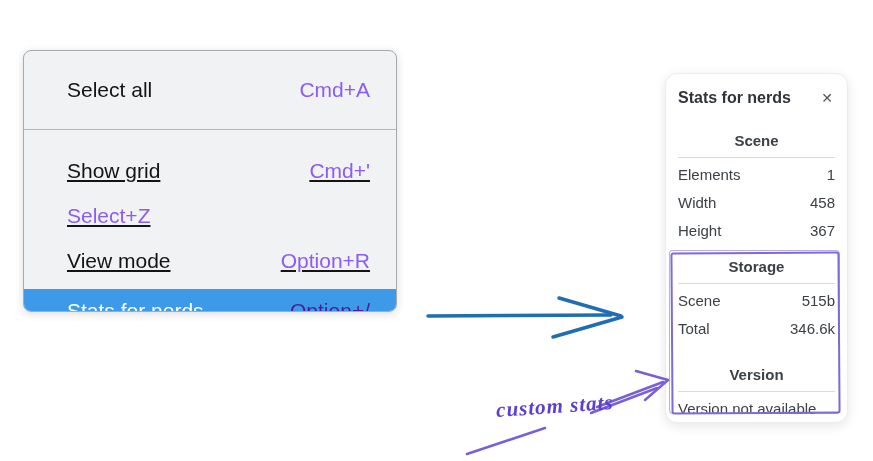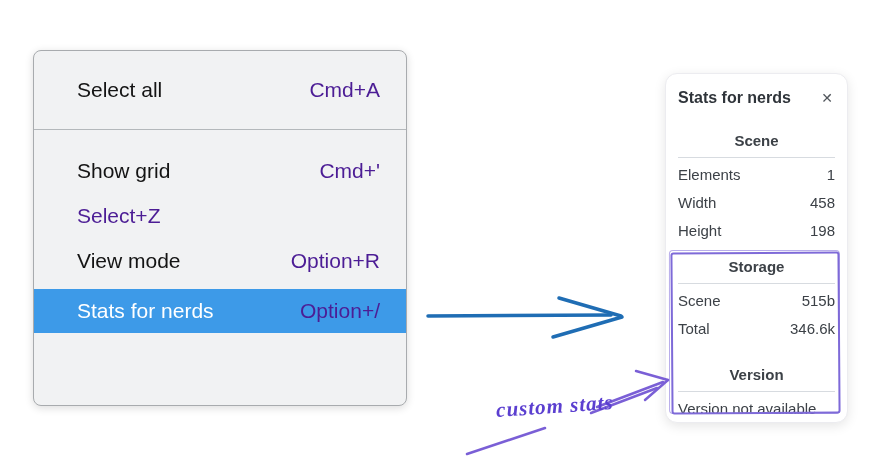--- a/index.html
+++ b/index.html
@@ -2,33 +2,33 @@
 <html><head>
 <meta charset="utf-8">
 <style>
   * { margin:0; padding:0; box-sizing:border-box; }
   html,body { width:873px; height:461px; background:#ffffff; overflow:hidden;
               font-family:"Liberation Sans", sans-serif; }
   .stage { position:relative; width:873px; height:461px; }
 
   
   .menu {
-    position:absolute; left:33px; top:50px; width:374px; height:356px;
+    position:absolute; left:23px; top:50px; width:374px; height:262px;
     background:#f1f2f3; border:1px solid #a8abae; border-radius:8px;
     box-shadow:0 2px 8px rgba(0,0,0,0.14);
     font-size:21px; color:#141414; overflow:hidden;
   }
   .menu-row {
     display:flex; justify-content:space-between; align-items:center;
     padding:0 26px 0 43px; height:45px; cursor:default;
   }
   .menu-row.first { height:78px; }
   .menu-sep { height:1px; background:#b4b8bb; }
-  .menu-group { padding-top:18px; }
-  .menu-shortcut { color:#4c1d95; }
+  .menu-group { padding-top:18px;text-decoration:underline; }
+  .menu-shortcut { color:#8b5cf6; }
   .menu-row.selected {
     background:#3d9ae8; color:#ffffff; height:44px; margin-top:6px;
   }
   .menu-row.selected .menu-shortcut { color:#4c1d95; }
 
   
   svg.overlay { position:absolute; left:0; top:0; pointer-events:none; }
 
   
   .stats-panel {
@@ -120,21 +120,21 @@
     <div class="stat-row">
       <span>Elements</span>
       <span class="stat-value">1</span>
     </div>
     <div class="stat-row">
       <span>Width</span>
       <span class="stat-value">458</span>
     </div>
     <div class="stat-row">
       <span>Height</span>
-      <span class="stat-value">198</span>
+      <span class="stat-value">367</span>
     </div>
 
     <div class="section-heading sh-storage">Storage</div>
     <hr class="divider">
     <div class="stat-row">
       <span>Scene</span>
       <span class="stat-value">515b</span>
     </div>
     <div class="stat-row">
       <span>Total</span>

